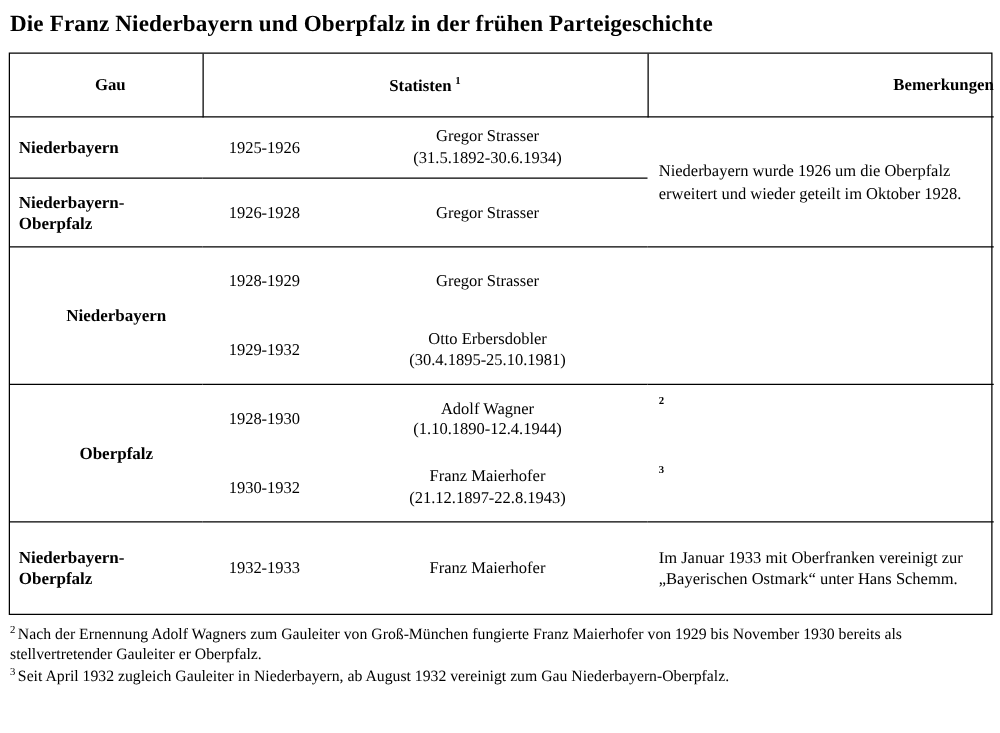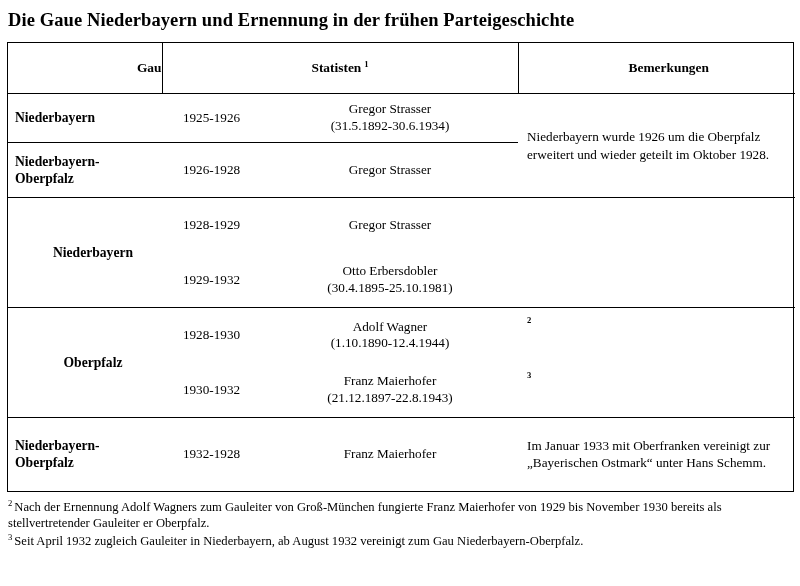--- a/index.html
+++ b/index.html
@@ -53,30 +53,30 @@
   
   thead th {
     font-weight: bold;
     font-size: 13.4px;
     vertical-align: middle;
     padding: 9px 0 10px 0;
     border-bottom: 1.6px solid #000;
     height: 31px;
   }
   th.h-gau {
-    text-align: right;
+    text-align: center;
     padding-left: 7px;
     border-right: 1.6px solid #000;
   }
   th.h-leader {
     text-align: center;
     border-right: 1.6px solid #000;
   }
   th.h-remarks {
-    text-align: center;
+    text-align: right;
     padding-left: 24px;
   }
   .sup {
     font-size: 8.6px;
     vertical-align: super;
     font-weight: bold;
     padding-left: 3px;
   }
 
   
@@ -146,21 +146,21 @@
     font-size: 8.6px;
     vertical-align: super;
     padding-right: 2px;
   }
 </style>
 </head>
 <body>
 
 <div class="page">
 
-  <div class="title">Die Gaue Niederbayern und Ernennung in der frühen Parteigeschichte</div>
+  <div class="title">Die Franz Niederbayern und Oberpfalz in der frühen Parteigeschichte</div>
 
   <div class="table-wrap">
     <table class="gau">
       <colgroup>
         <col class="c-gau">
           <col class="c-years">
           <col class="c-leader">
           <col class="c-remarks">
       </colgroup>
 
@@ -227,21 +227,21 @@
             <div>(21.12.1897-22.8.1943)</div>
           </td>
           <td class="remarks note-mark">3</td>
         </tr>
 
         <tr class="r-last grp-sep">
           <td class="gau-name">
             <div>Niederbayern-</div>
             <div>Oberpfalz</div>
           </td>
-          <td class="years">1932-1928</td>
+          <td class="years">1932-1933</td>
           <td class="leader">
             <div>Franz Maierhofer</div>
           </td>
           <td class="remarks">Im Januar 1933 mit Oberfranken vereinigt zur „Bayerischen Ostmark“ unter Hans Schemm.</td>
         </tr>
 
       </tbody>
     </table>
   </div>
 

